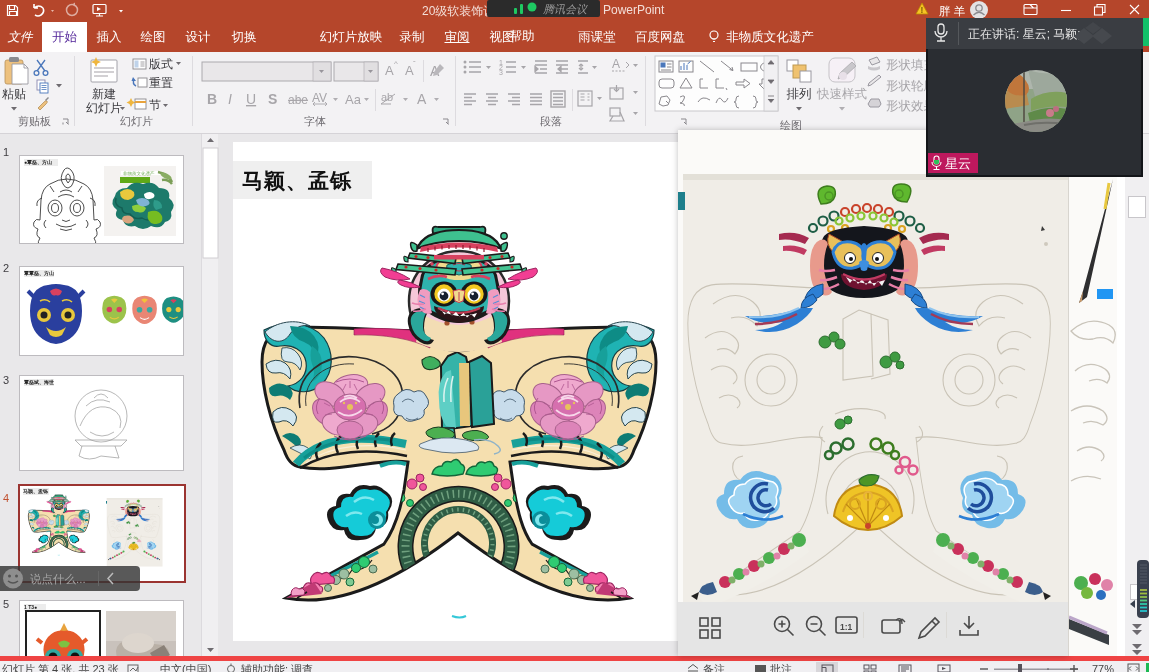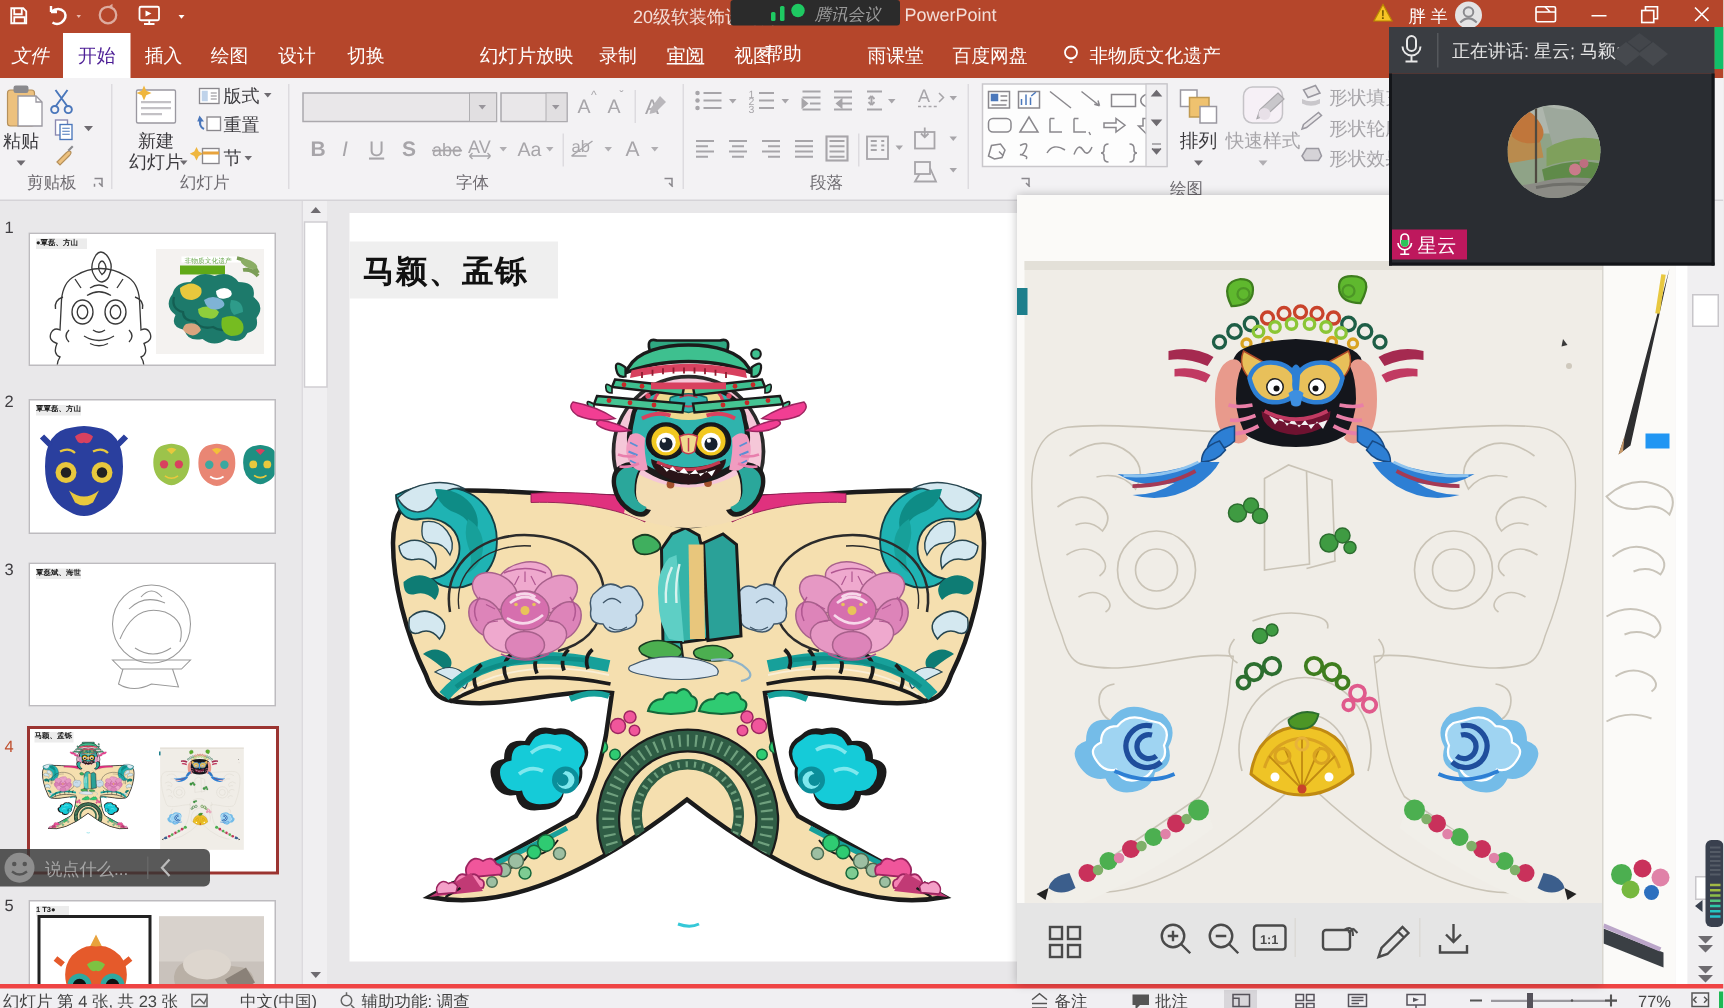--- a/index.html
+++ b/index.html
@@ -19,21 +19,21 @@
 
 
 #mainarea { left:0; top:134px; width:1149px; height:522px; background:#E8E7E9; }
 #thumbpanel { left:0; top:134px; width:201px; height:522px; background:#E9E8EA; }
 #thumbscroll { left:201px; top:134px; width:17px; height:522px; background:#F0EFF1; border-left:1px solid #DCDADE; }
 #canvas { left:233px; top:142px; width:455px; height:499px; background:#fff; }
 .thumb { position:absolute; left:19px; width:165px; background:#fff; border:1px solid #BDBBBF; }
 .thumbnum { position:absolute; left:3px; font-size:11px; color:#3f3d41; }
 
 
-#statusbar { left:0; top:656px; width:1149px; height:16px; background:#F0EFF2; border-top:3px solid #ef4444; font-size:11px; color:#4a484c; }
+#statusbar { left:0; top:656px; width:1149px; height:16px; background:#F0EFF2; border-top:5px solid #ef4444; font-size:11px; color:#4a484c; }
 
 
 #viewer { left:678px; top:130px; width:390px; height:526px; background:#FBFAF8; box-shadow:0 0 6px rgba(0,0,0,0.25); }
 #vtoolbar { position:absolute; left:0px; top:472px; width:390px; height:54px; background:#e5e5e5; }
 
 
 #meetbar { left:926px; top:18px; width:217px; height:31px; background:#3A3D42; color:#ddd; }
 #meetvideo { left:926px; top:49px; width:217px; height:128px; background:#2A2D32; border:2px solid #131519; border-top:none; }
 
 

